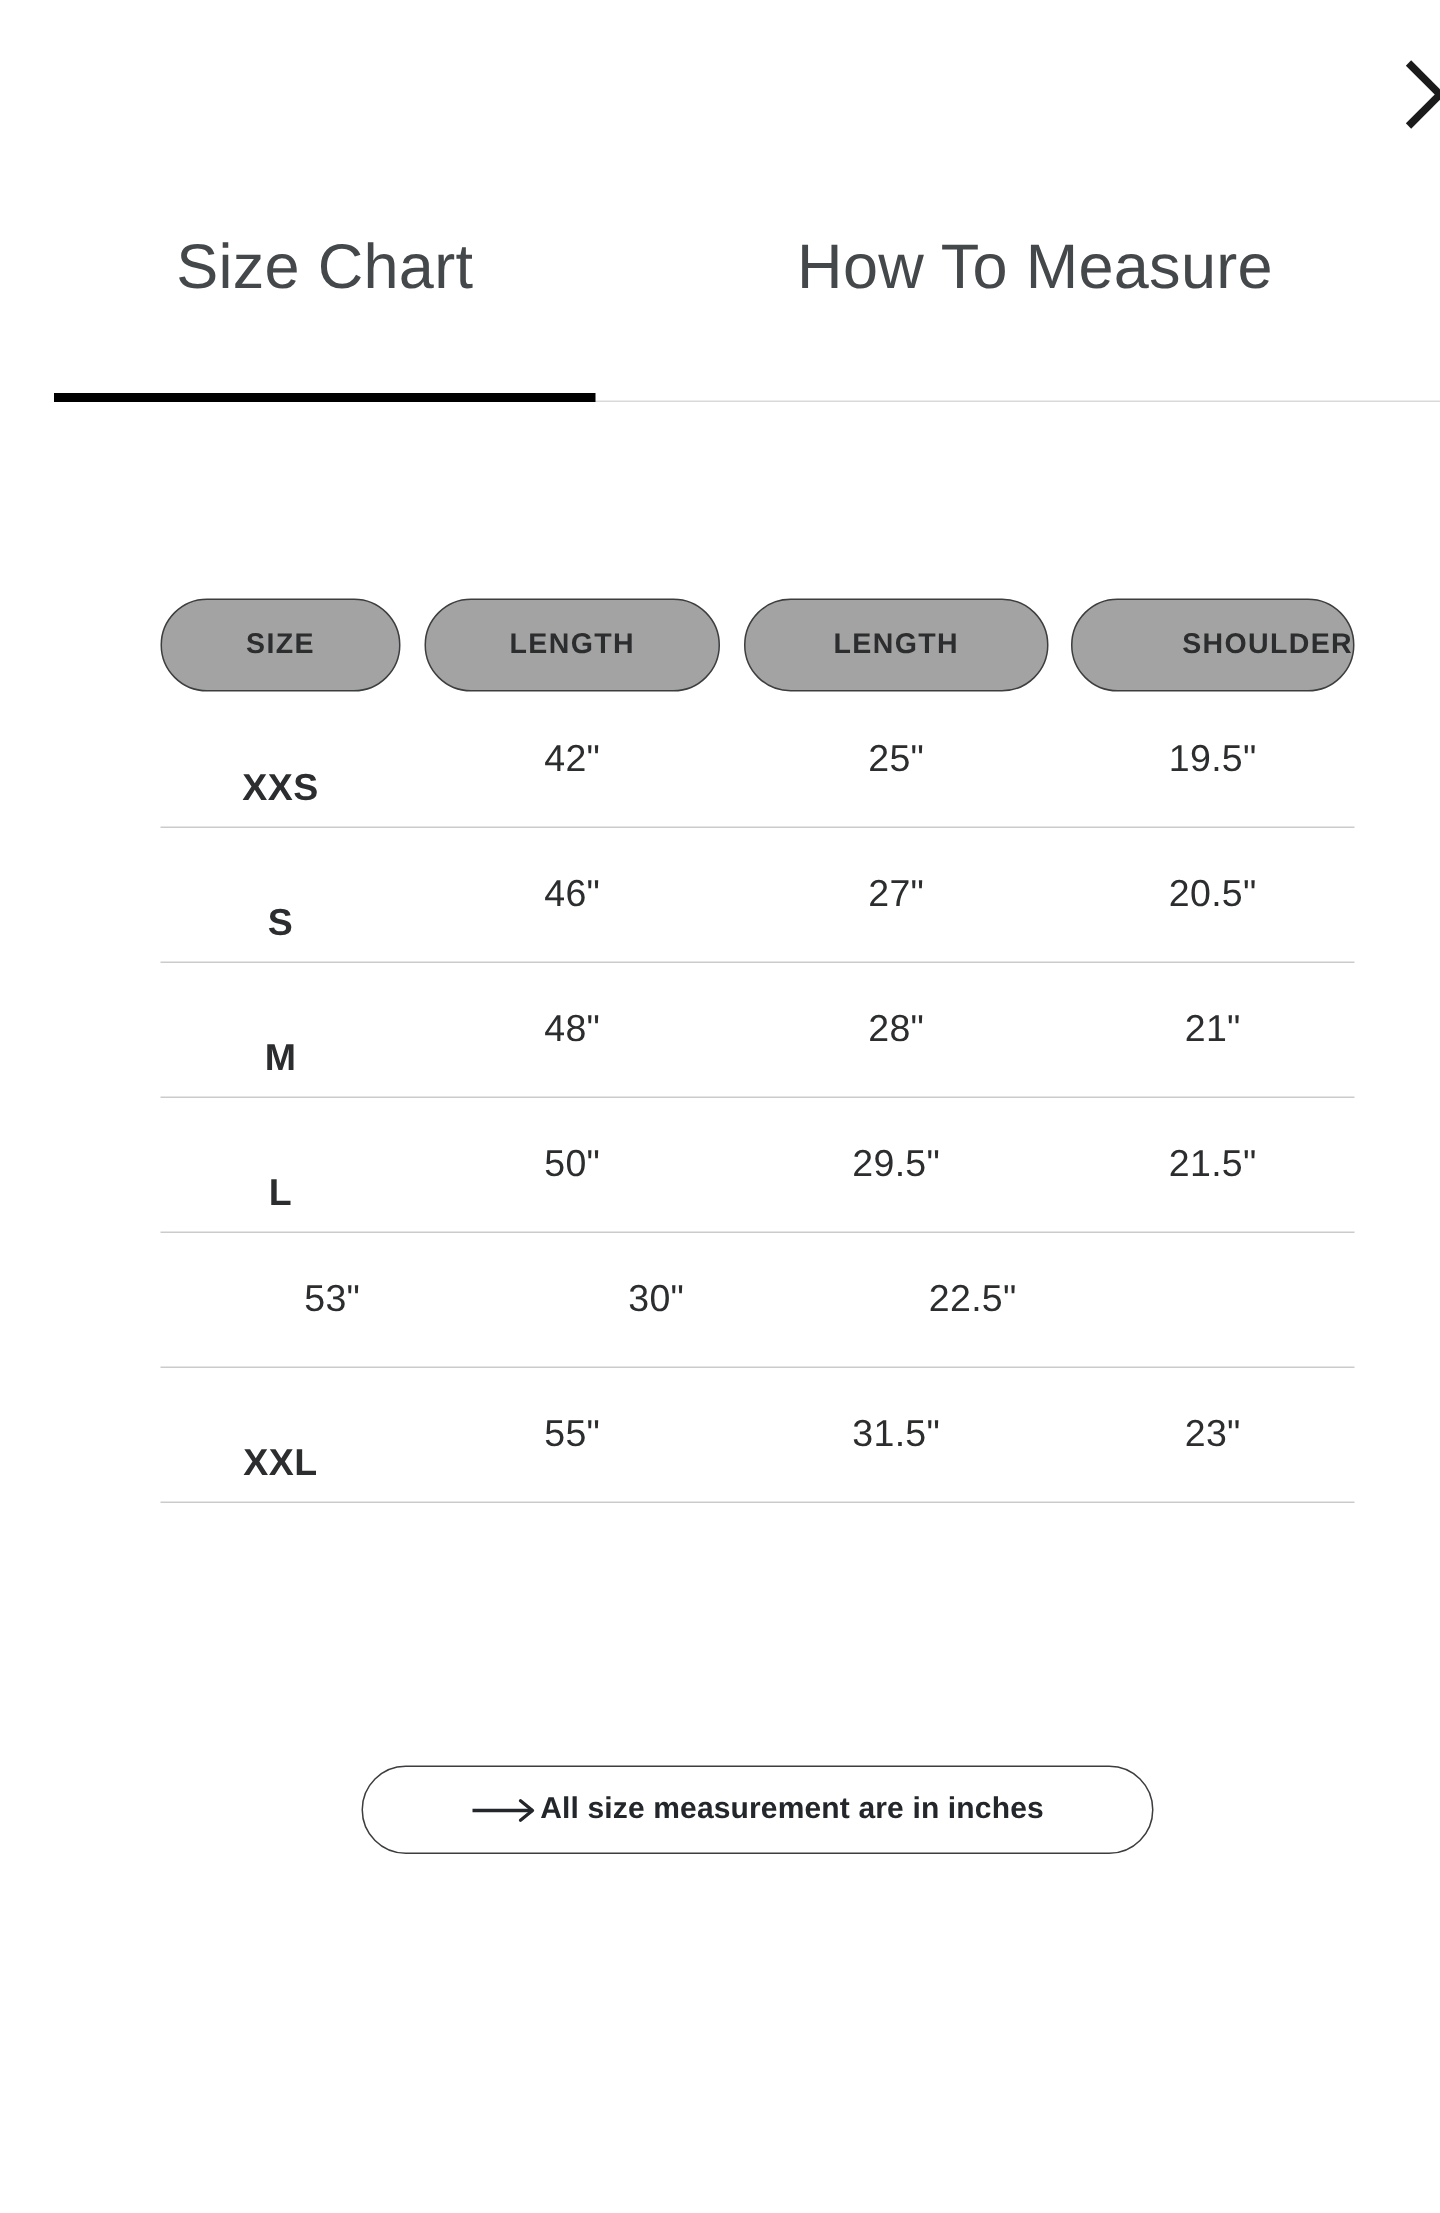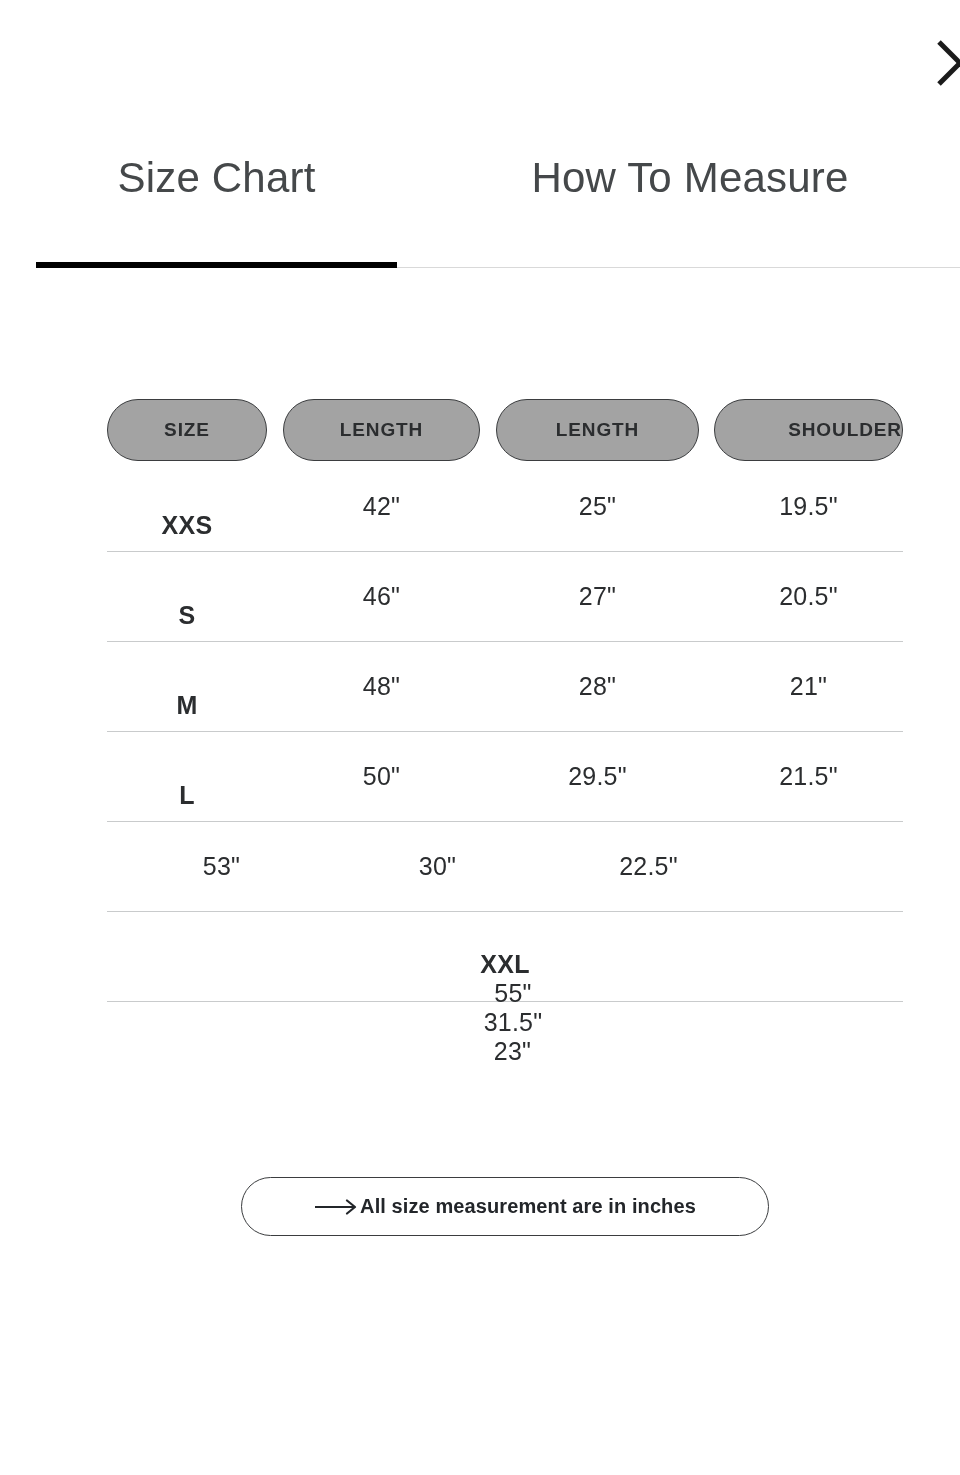--- a/index.html
+++ b/index.html
@@ -116,21 +116,21 @@
   .col-1 { width: 197px; margin-left: 16px; }
   .col-2 { width: 203px; margin-left: 16px; }
   .col-3 { width: 189px; margin-left: 15px; justify-content: flex-end; }
 
   .body-row {
     display: flex;
     align-items: center;
     height: 90px;
     border-bottom: 1.4px solid #c9cbcc;
   }
-  .body-row:last-child { border-bottom: 1.4px solid #c9cbcc; flex-direction: column; }
+  .body-row:last-child { border-bottom: 1.4px solid #c9cbcc; }
 
   .cell {
     display: flex;
     align-items: center;
     justify-content: center;
     height: 100%;
     font-size: 25px;
     color: #2b2d2f;
     white-space: nowrap;
   }

